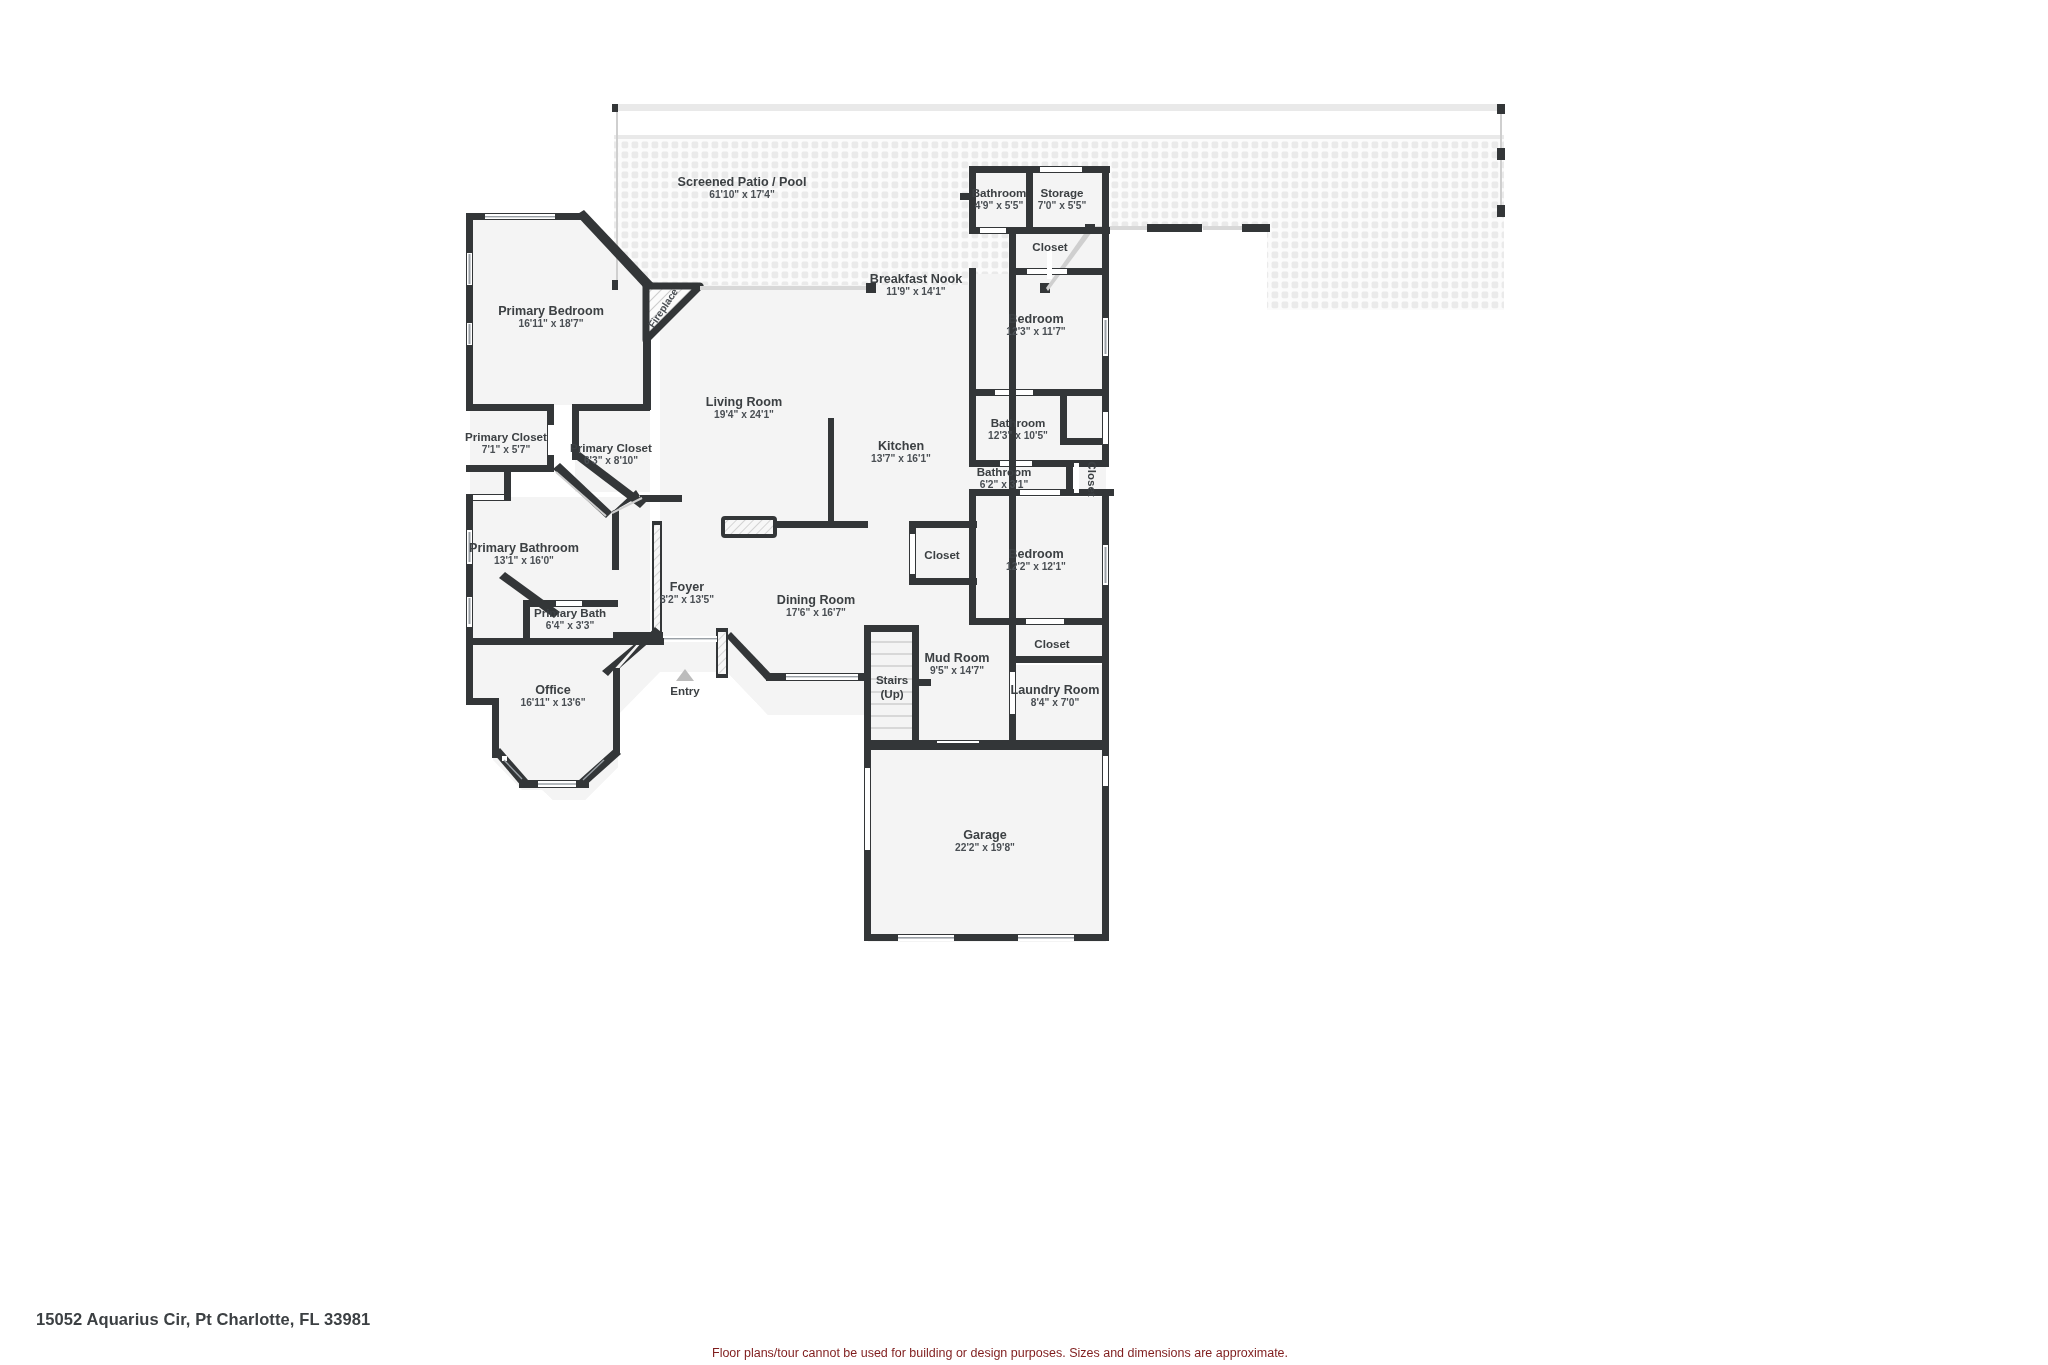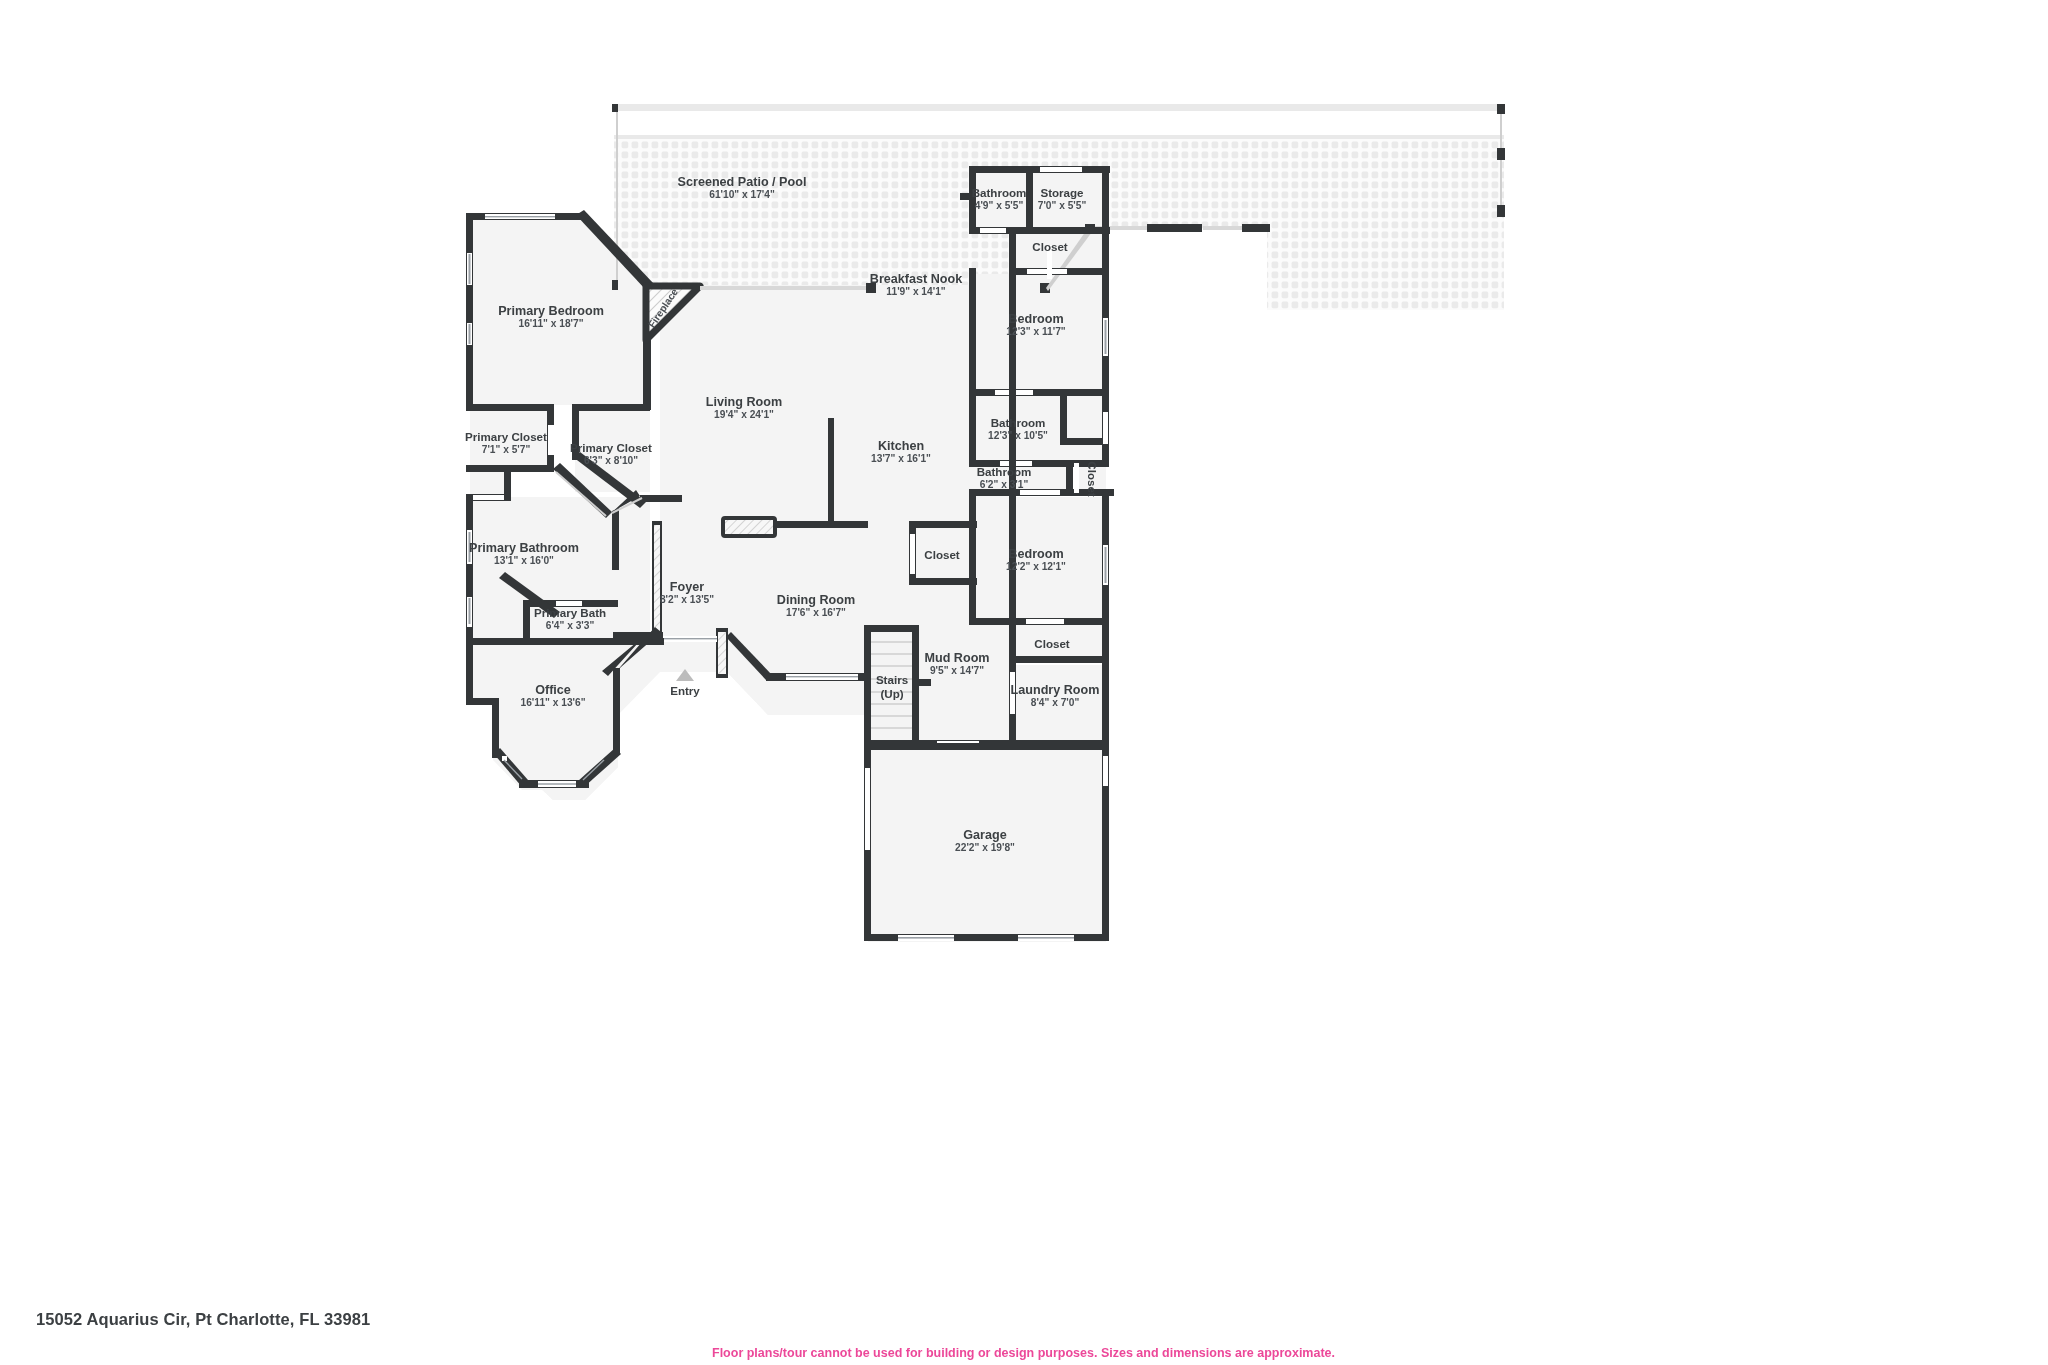--- a/index.html
+++ b/index.html
@@ -13,21 +13,21 @@
   #address-line{
     position:absolute;left:36px;top:1310px;
     font-size:16.5px;font-weight:bold;color:#3c4043;letter-spacing:.1px;
   }
   #floor-line{
     position:absolute;left:36px;top:1343px;
     font-size:19px;font-weight:bold;color:#3c4043;letter-spacing:.1px;margin-top:22px;
   }
   #disclaimer-line{
     position:absolute;left:712px;top:1346px;
-    font-size:12.5px;font-weight:bold;color:#ec4899;
+    font-size:12.5px;font-weight:normal;color:#7f1d1d;
   }
   .rm-name{font-size:12.6px;font-weight:bold;fill:#3c4043;text-anchor:middle;
            font-family:"Liberation Sans","DejaVu Sans",sans-serif;}
   .rm-dim{font-size:10.2px;font-weight:bold;fill:#4a4f54;text-anchor:middle;
           font-family:"Liberation Sans","DejaVu Sans",sans-serif;}
   .rm-name-sm{font-size:11.6px;font-weight:bold;fill:#3c4043;text-anchor:middle;
            font-family:"Liberation Sans","DejaVu Sans",sans-serif;}
 </style>
 </head>
 <body>

